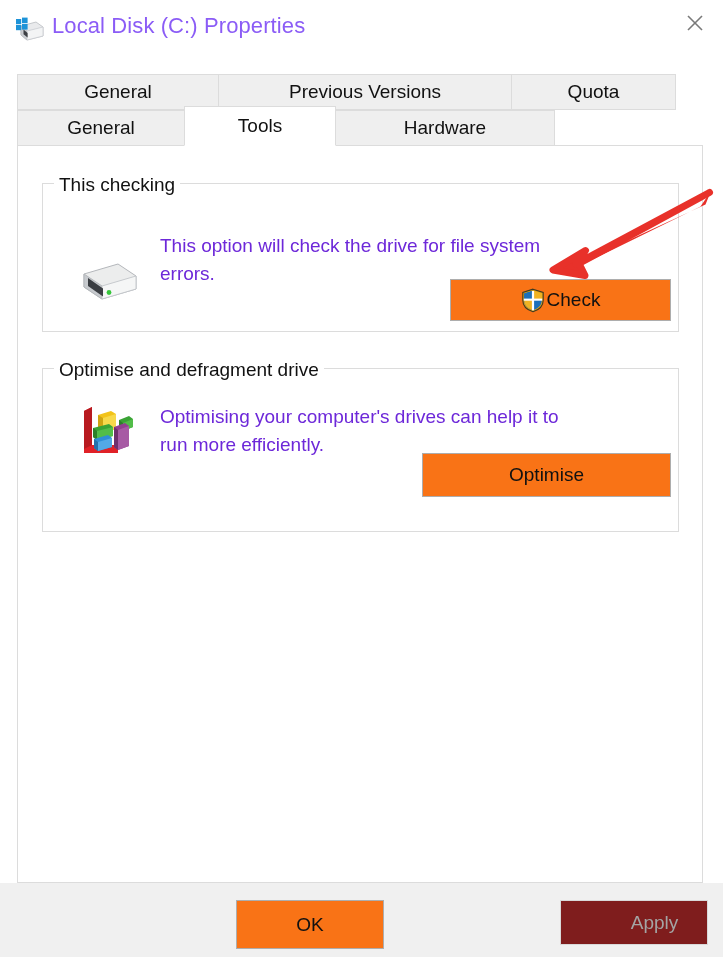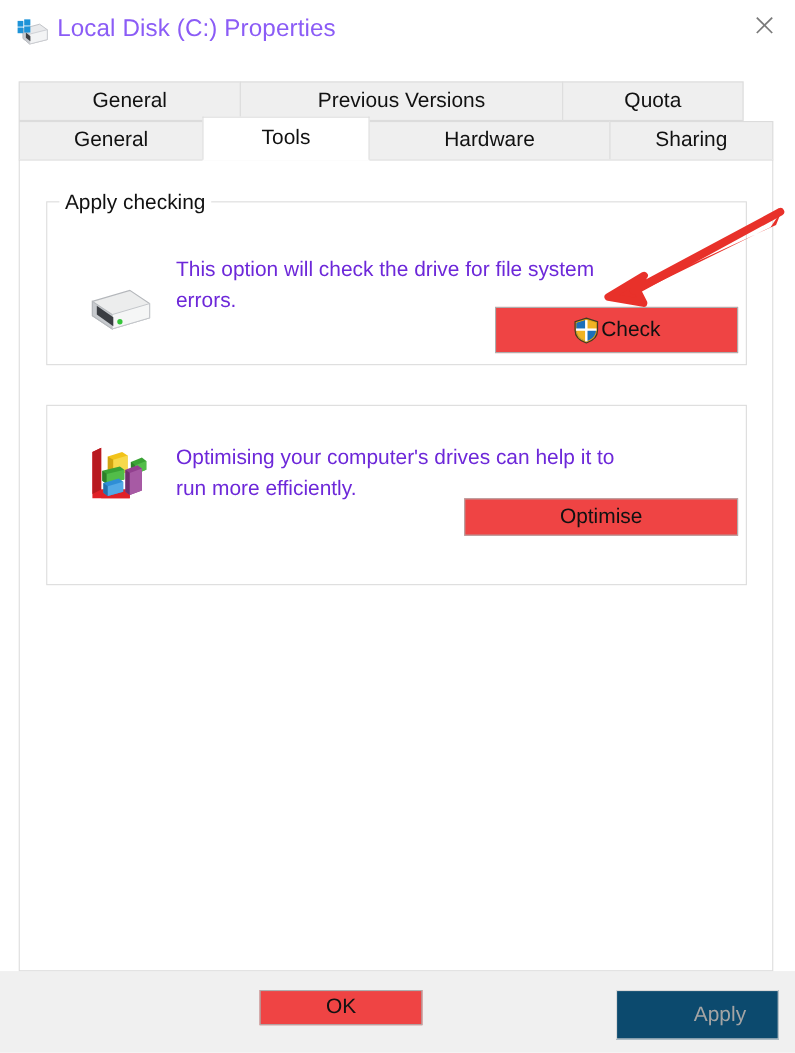--- a/index.html
+++ b/index.html
@@ -155,64 +155,64 @@
   .gb-icon {
     position: absolute;
   }
   #drive-icon-wrap { left: 36px; top: 82px; width: 64px; height: 48px; }
   #defrag-icon-wrap { left: 36px; top: 42px; width: 58px; height: 58px; }
 
   
   .btn {
     position: absolute;
     box-sizing: border-box;
-    background: #ef4444;
+    background: #f97316;
     border: 1px solid #adadad;
     font-size: 19px;
     color: #111111;
     display: flex;
     align-items: center;
     justify-content: center;
     cursor: default;
     white-space: nowrap;
     font-family: "Liberation Sans", sans-serif;
   }
   .btn.disabled {
-    background: #0c4a6e;
+    background: #7f1d1d;
     border-color: #d9d9d9;
     color: #a4a4a4;
     padding-left: 41px;
   }
 
   #btn-check {
     left: 408px; top: 105px;
     width: 221px; height: 42px;
     gap: 2px;
   }
   #btn-optimise {
     left: 380px; top: 94px;
-    width: 249px; height: 34px;
+    width: 249px; height: 44px;
   }
 
   .shield {
     width: 24px;
     height: 25px;
     flex: none;
     display: block;
   }
 
   
   .footer {
     position: absolute;
     left: 0; top: 883px;
     width: 723px; height: 74px;
     background: #f0f0f0;
     border-top: 1px solid #f0f0f0;
   }
-  #btn-ok      { left: 236px; top: 16px; width: 148px; height: 32px; }
+  #btn-ok      { left: 236px; top: 16px; width: 148px; height: 49px; }
   #btn-cancel  { left: 398px; top: 16px; width: 148px; height: 45px; }
   #btn-apply   { left: 560px; top: 16px; width: 148px; height: 45px; }
   .footer .btn { position: absolute; }
 
   
   .annotation {
     position: absolute;
     left: 0; top: 0;
     width: 723px; height: 957px;
     pointer-events: none;
@@ -268,31 +268,28 @@
     <div class="tabrow row2">
       <div class="tab" style="left:0px; width:168px;align-items:center;">
         <span>General</span>
       </div>
       <div class="tab selected" style="left:167px; width:152px;">
         <span>Tools</span>
       </div>
       <div class="tab" style="left:318px; width:220px;">
         <span>Hardware</span>
       </div>
-      <div class="tab" style="left:537px; width:149px;">
-        <span>Sharing</span>
-      </div>
     </div>
   </div>
 
   <div class="content">
 
     <div class="groupbox" id="group-error-checking">
       <div class="gb-frame"></div>
-      <div class="gb-label">Apply checking</div>
+      <div class="gb-label">This checking</div>
 
       <span class="gb-icon" id="drive-icon-wrap">
         <svg width="64" height="48" viewBox="0 0 64 48">
           <path d="M6 18 L40 8 L58 20 L58 33 L24 43 L6 31 Z" fill="#eceded" stroke="#b4b7bb" stroke-width="1"></path>
           <path d="M6 18 L24 30 L24 43 L6 31 Z" fill="#c7cace" stroke="#b4b7bb" stroke-width="1"></path>
           <path d="M24 30 L58 20 L58 33 L24 43 Z" fill="#f5f6f6" stroke="#c2c5c9" stroke-width="0.9"></path>
           <path d="M10 22 L25 32.5 L25 40.5 L10 30 Z" fill="#3a3d42"></path>
           <circle cx="31" cy="36.5" r="2.4" fill="#35c63a"></circle>
         </svg>
       </span>
@@ -313,20 +310,21 @@
             <rect x="2.6" y="10.6" width="18.8" height="2.1" fill="#ffffff"></rect>
             <path d="M12 1.2 L22.2 4.4 L22.2 12.3 C22.2 18.2 17.6 22.1 12 23.8 C6.4 22.1 1.8 18.2 1.8 12.3 L1.8 4.4 Z" fill="none" stroke="#3f3a22" stroke-width="1.1"></path>
           </svg>
         </span>
         <span>Check</span>
       </div>
     </div>
 
     <div class="groupbox" id="group-optimise">
       <div class="gb-frame"></div>
+      <div class="gb-label">Optimise and defragment drive</div>
 
       <span class="gb-icon" id="defrag-icon-wrap">
         <svg width="58" height="58" viewBox="0 0 58 58">
 
           <path d="M6 10 L14 6 L14 44 L40 44 L40 52 L6 52 Z" fill="#e02127"></path>
           <path d="M6 10 L14 6 L14 44 L6 48 Z" fill="#b81a20"></path>
           <path d="M14 44 L40 44 L40 52 L14 52 Z" fill="#e02127"></path>
 
           <path d="M20 14 L33 10 L38 13 L38 28 L25 32 L20 29 Z" fill="#f2c319"></path>
           <path d="M20 14 L25 17 L25 32 L20 29 Z" fill="#cfa412"></path>

